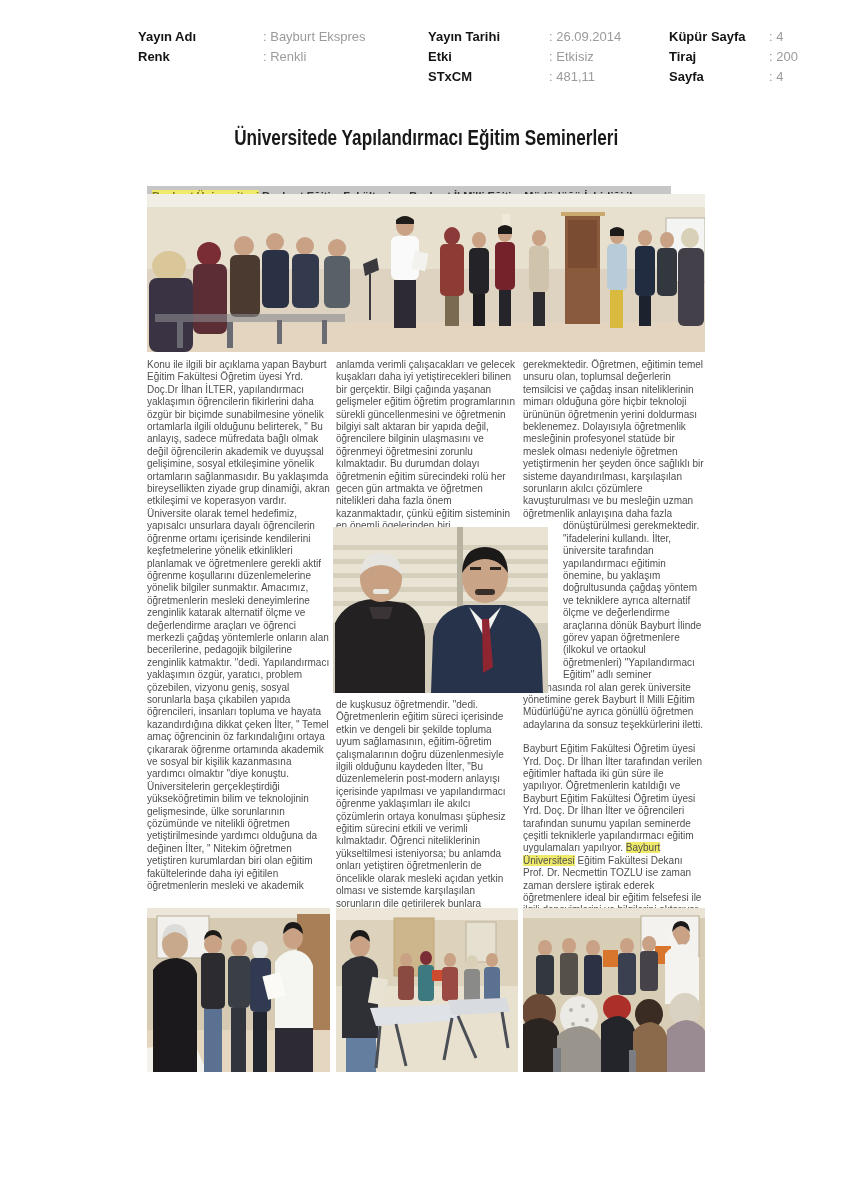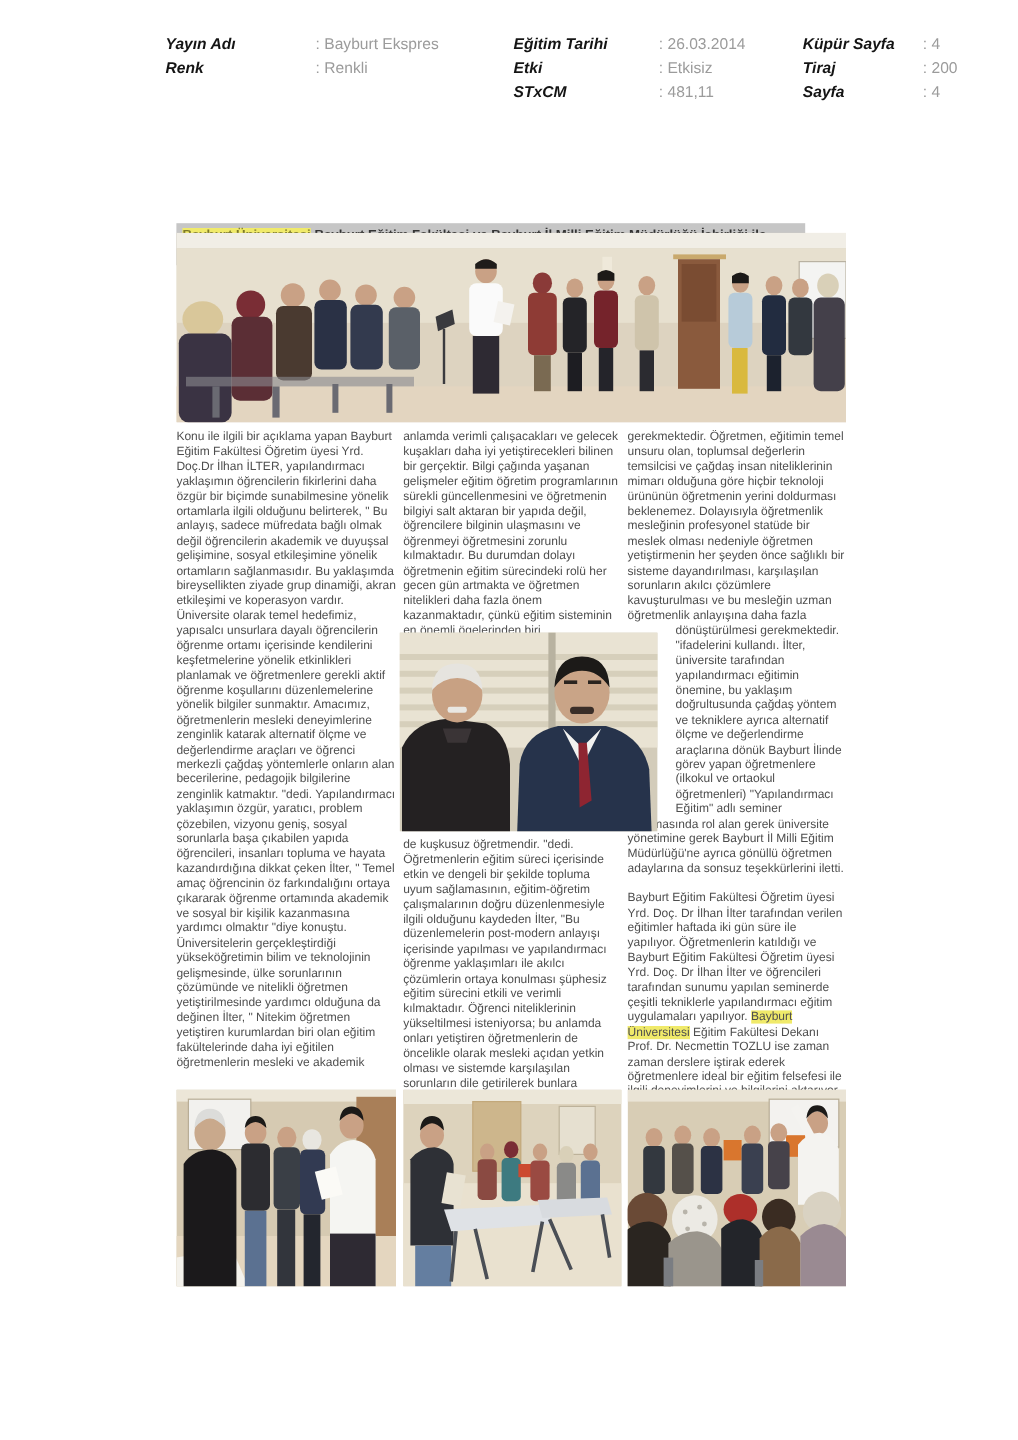--- a/index.html
+++ b/index.html
@@ -2,21 +2,21 @@
 <html style="--highlight-yellow: #f0ea6a; --subtitle-background: #c6c6c6; --body-text: #4e4e4e; --meta-value-gray: #9b9b9b;"><head>
 <meta charset="utf-8">
 <style>
   html,body{margin:0;padding:0;background:#ffffff;}
   .page{position:relative;width:848px;height:1200px;background:#ffffff;overflow:hidden;
         font-family:"Liberation Sans",sans-serif;}
 
   
   .meta-group{position:absolute;top:27px;font-size:13px;line-height:20px;}
   .meta-row{display:flex;}
-  .meta-label{font-weight:700;color:#141414;font-style:italic;}
+  .meta-label{font-weight:700;color:#141414;}
   .meta-value{color:var(--meta-value-gray,#9b9b9b);text-align:right;}
   .mg1{left:138px;} .mg1 .meta-label{width:125px;}
   .mg2{left:428px;} .mg2 .meta-label{width:121px;}
   .mg3{left:655px;margin-left:14px;} .mg3 .meta-label{width:100px;}
 
   
   .article-title{position:absolute;left:147px;top:125px;width:558px;text-align:center;}
   .article-title span{display:inline-block;transform:scaleX(0.78);transform-origin:center;
       font-weight:700;font-size:22px;color:#181818;white-space:nowrap;}
   .article-subtitle{position:absolute;left:147px;top:158px;width:524px;box-sizing:border-box;
@@ -57,22 +57,22 @@
       <span class="meta-value">: Bayburt Ekspres</span>
     </div>
     <div class="meta-row">
       <span class="meta-label">Renk</span>
       <span class="meta-value">: Renkli</span>
     </div>
   </div>
 
   <div class="meta-group mg2">
     <div class="meta-row">
-      <span class="meta-label">Eğitim Tarihi</span>
-      <span class="meta-value">: 26.03.2014</span>
+      <span class="meta-label">Yayın Tarihi</span>
+      <span class="meta-value">: 26.09.2014</span>
     </div>
     <div class="meta-row">
       <span class="meta-label">Etki</span>
       <span class="meta-value">: Etkisiz</span>
     </div>
     <div class="meta-row">
       <span class="meta-label">STxCM</span>
       <span class="meta-value">: 481,11</span>
     </div>
   </div>
@@ -85,20 +85,23 @@
     <div class="meta-row">
       <span class="meta-label">Tiraj</span>
       <span class="meta-value">: 200</span>
     </div>
     <div class="meta-row">
       <span class="meta-label">Sayfa</span>
       <span class="meta-value">: 4</span>
     </div>
   </div>
 
+  <div class="article-title">
+    <span>Üniversitede Yapılandırmacı Eğitim Seminerleri</span>
+  </div>
 
   <div class="article-subtitle">
     <span class="hl">Bayburt Üniversitesi</span><span> Bayburt Eğitim Fakültesi ve Bayburt İl Milli Eğitim Müdürlüğü İşbirliği ile ‘Yapılandırmacı Eğitim’ seminerleri başladı.</span>
   </div>
 
   <svg class="photo photo-top" width="558" height="158" viewBox="0 0 558 158">
     <rect width="558" height="158" fill="#ddd3c0"></rect>
     <rect width="558" height="13" fill="#f1eee6"></rect>
     <rect y="13" width="558" height="62" fill="#e7e0cf"></rect>
     <rect y="128" width="558" height="30" fill="#e3d5c0"></rect>

